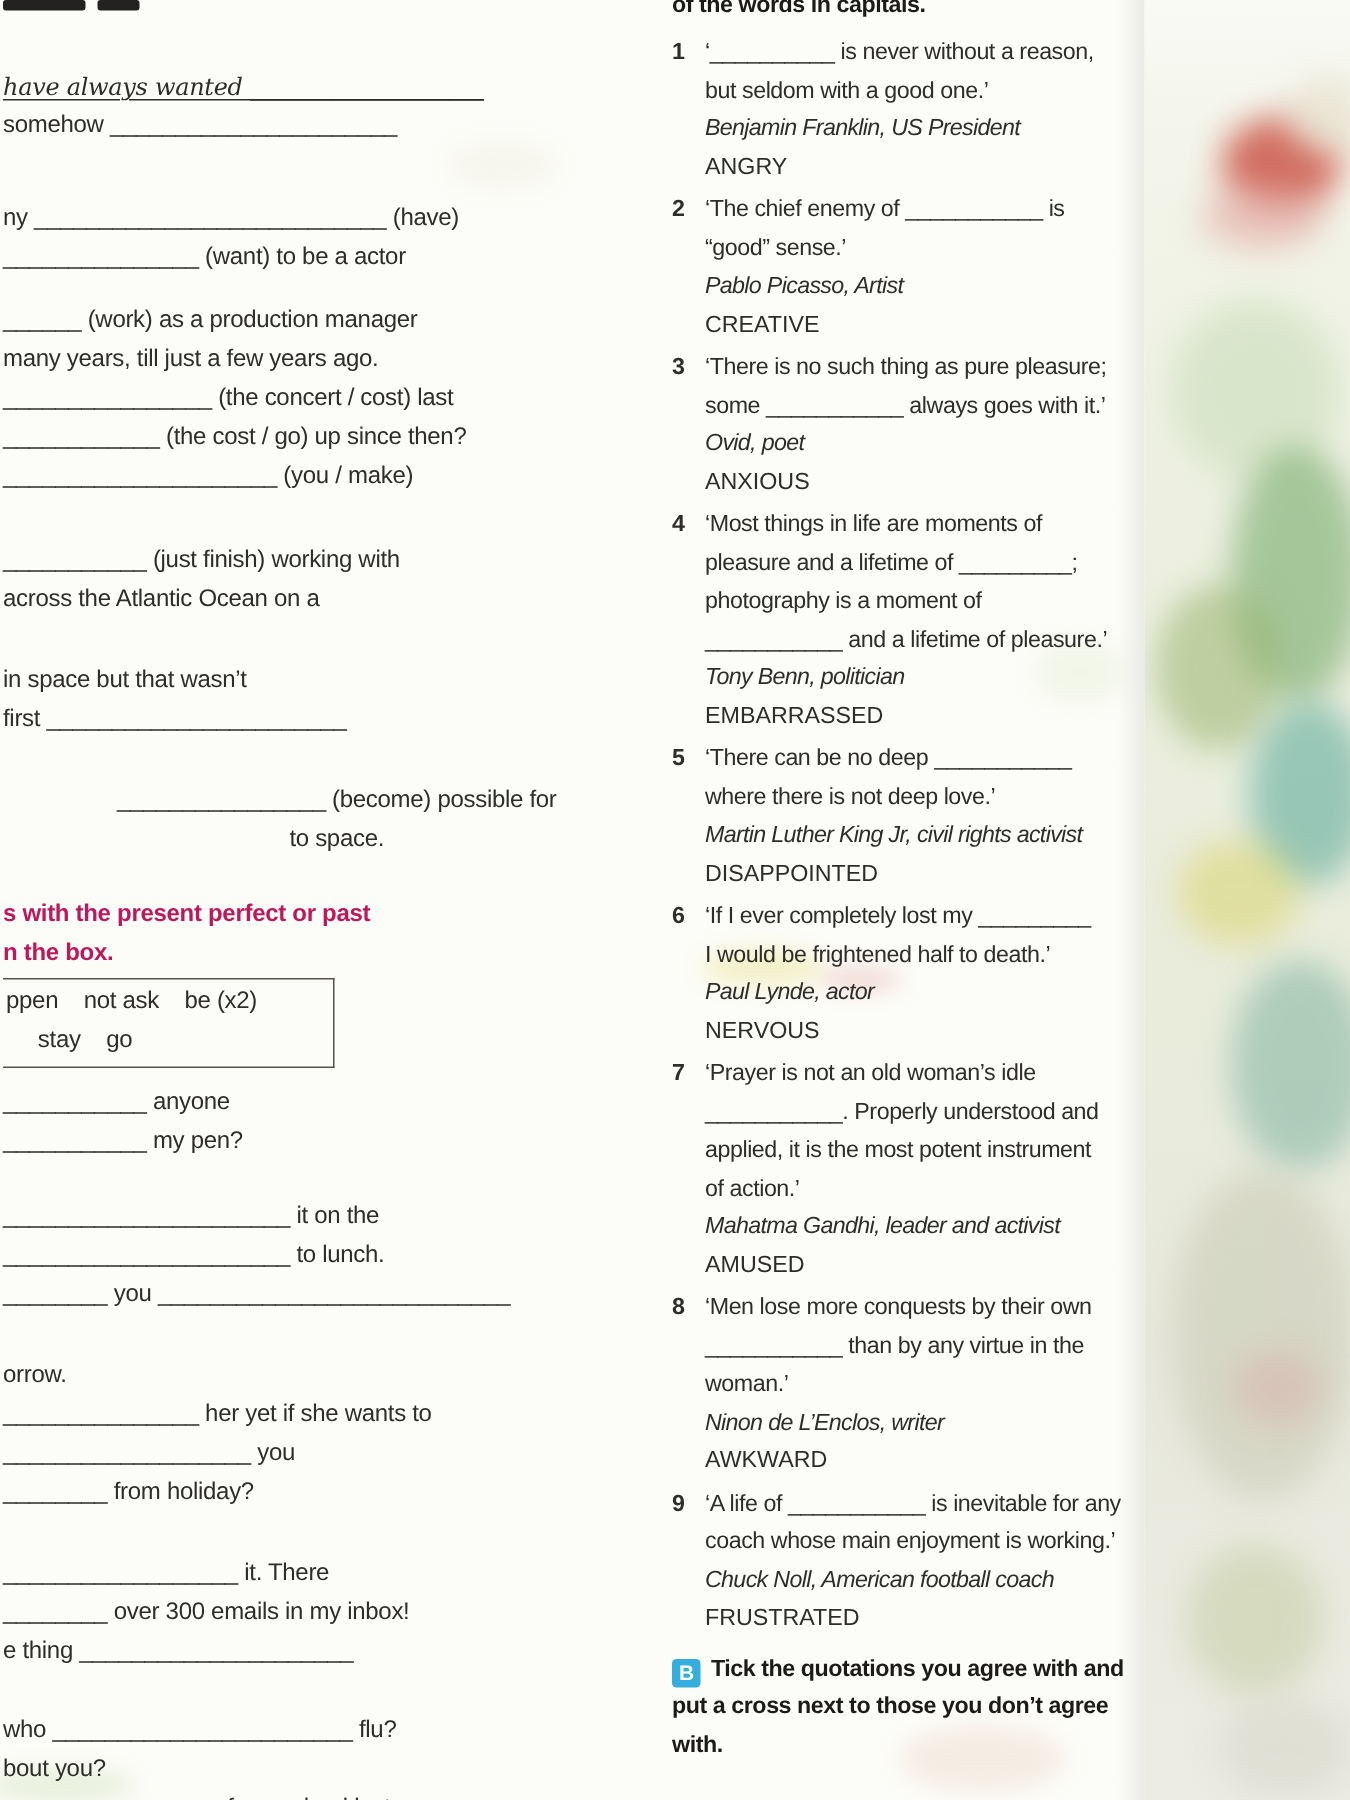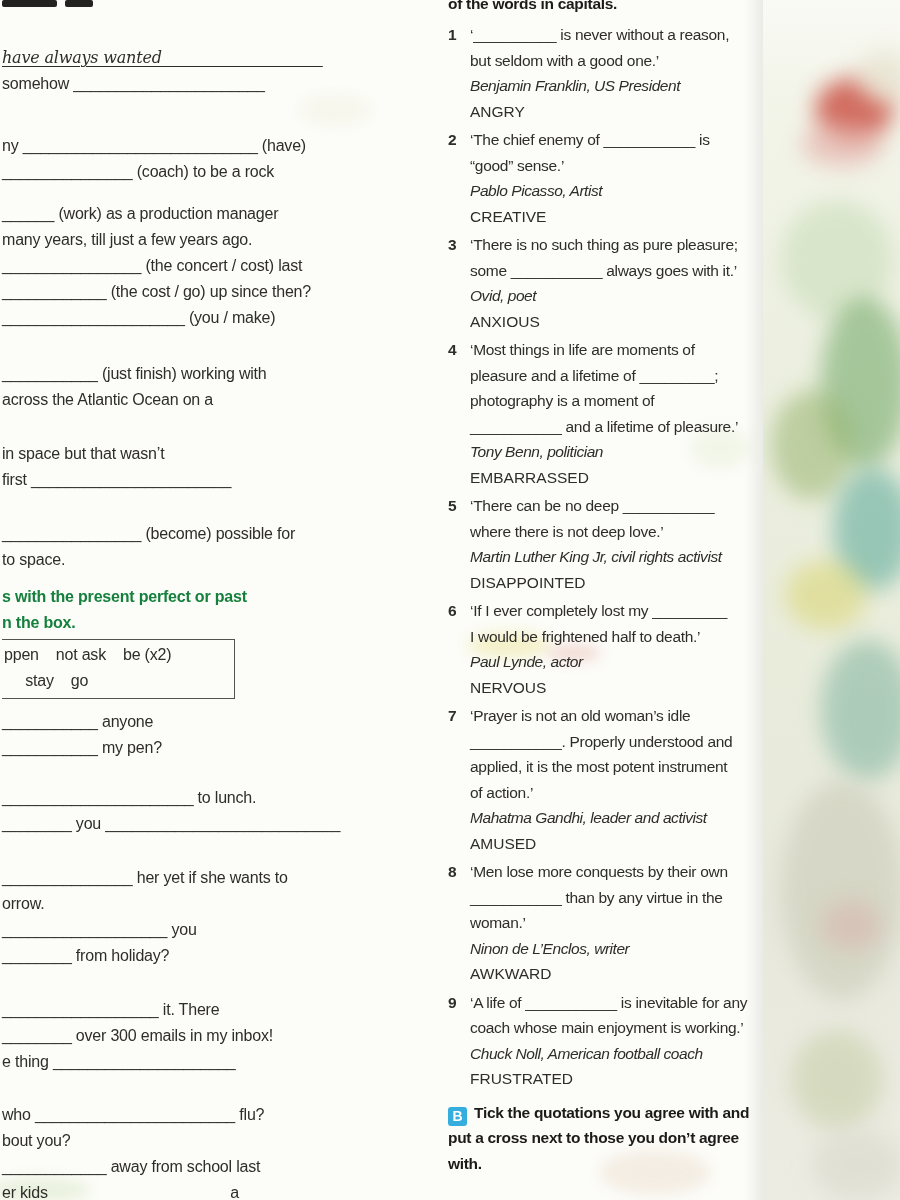--- a/index.html
+++ b/index.html
@@ -11,30 +11,30 @@
   }
 
   .line { white-space:nowrap; height:26px; line-height:26px; }
 
   
   #left-col { position:absolute; left:2px; top:8px; width:445px; z-index:2; }
   #left-col .block { margin-bottom:28px; }
   #left-col .block:nth-child(1){ margin-bottom:36px;margin-top:37px; }
   #left-col .block:nth-child(2){ margin-bottom:16px; }
   #left-col .block:nth-child(3){ margin-bottom:30px; }
-  #left-col .block:nth-child(6){ margin-bottom:11px; }
+  #left-col .block:nth-child(6){ margin-bottom:24px;text-align:center; }
   #left-col .block:nth-child(7){ margin-bottom:3px;  }
   #left-col .block:nth-child(8){ margin-bottom:10px; }
   #left-col .block:nth-child(9){ margin-bottom:24px; }
   #left-col .block:nth-child(11){ margin-bottom:4px; }
   #left-col .block:nth-child(12){ margin-bottom:27px;margin-top:28px; }
-  #left-col .heading .line { font-weight:bold; color:#15803d; }
+  #left-col .heading .line { font-weight:bold; color:#be185d; }
   #left-col .box {
     border:1.5px solid #55524d; border-left:none;
-    width:212px; padding:2px 18px 4px 2px;
+    width:212px; padding:2px 6px 4px 2px;
   }
   #left-col .box .line { white-space:pre; }
   .hand {
     font-family:"DejaVu Serif", serif; font-style:italic;
     text-decoration:underline; text-underline-offset:3px;
   }
 
   
   #right-col { position:absolute; left:448px; top:0; width:330px; z-index:2;
                font-size:15.5px; letter-spacing:-0.3px; }
@@ -105,21 +105,21 @@
   <span class="frag f2"></span>
 </div>
 
 <div id="left-col">
     <div class="block example">
       <div class="line hand">have always wanted ____________________</div>
       <div class="line">somehow ______________________</div>
     </div>
     <div class="block lines">
       <div class="line">ny ___________________________ (have)</div>
-      <div class="line">_______________ (coach) to be a rock</div>
+      <div class="line">_______________ (want) to be a actor</div>
     </div>
     <div class="block lines">
       <div class="line">______ (work) as a production manager</div>
       <div class="line">many years, till just a few years ago.</div>
       <div class="line">________________ (the concert / cost) last</div>
       <div class="line">____________ (the cost / go) up since then?</div>
       <div class="line">_____________________ (you / make)</div>
     </div>
     <div class="block lines">
       <div class="line">___________ (just finish) working with</div>
@@ -139,26 +139,27 @@
     </div>
     <div class="block box">
       <div class="line">ppen    not ask    be (x2)</div>
       <div class="line">     stay    go</div>
     </div>
     <div class="block lines">
       <div class="line">___________ anyone</div>
       <div class="line">___________ my pen?</div>
     </div>
     <div class="block lines">
+      <div class="line">______________________ it on the</div>
       <div class="line">______________________ to lunch.</div>
       <div class="line">________ you ___________________________</div>
     </div>
     <div class="block lines">
+      <div class="line">orrow.</div>
       <div class="line">_______________ her yet if she wants to</div>
-      <div class="line">orrow.</div>
       <div class="line">___________________ you</div>
       <div class="line">________ from holiday?</div>
     </div>
     <div class="block lines">
       <div class="line">__________________ it. There</div>
       <div class="line">________ over 300 emails in my inbox!</div>
       <div class="line">e thing _____________________</div>
     </div>
     <div class="block lines">
       <div class="line">who _______________________ flu?</div>

